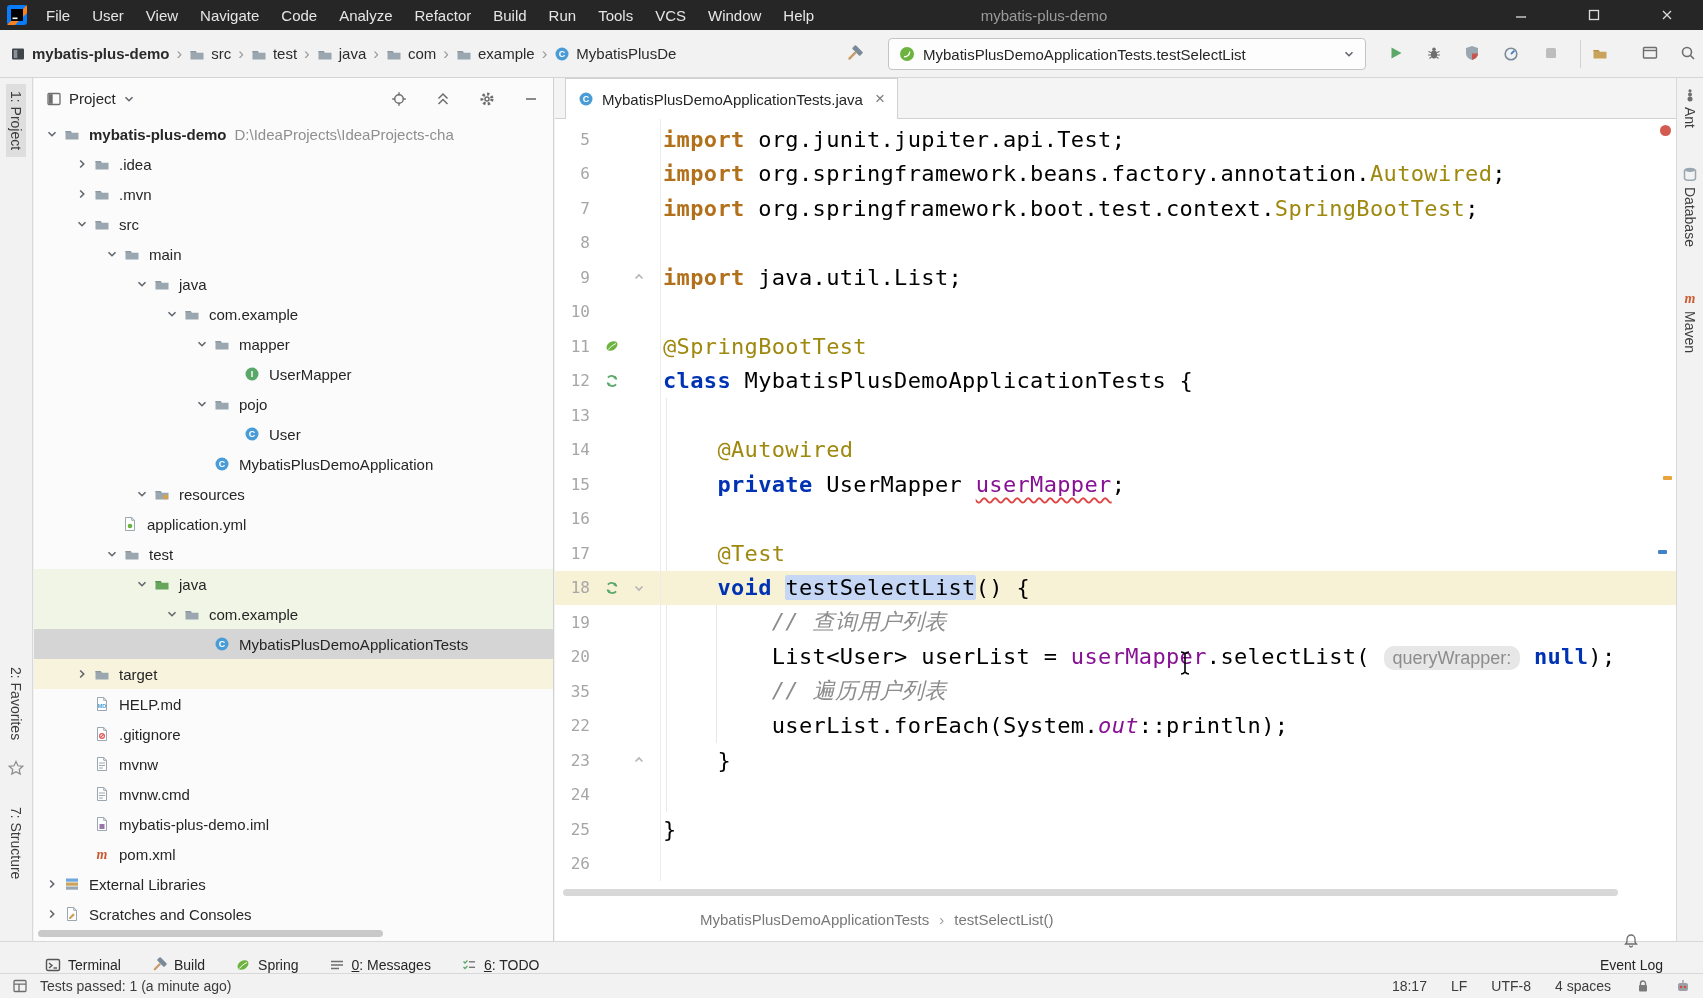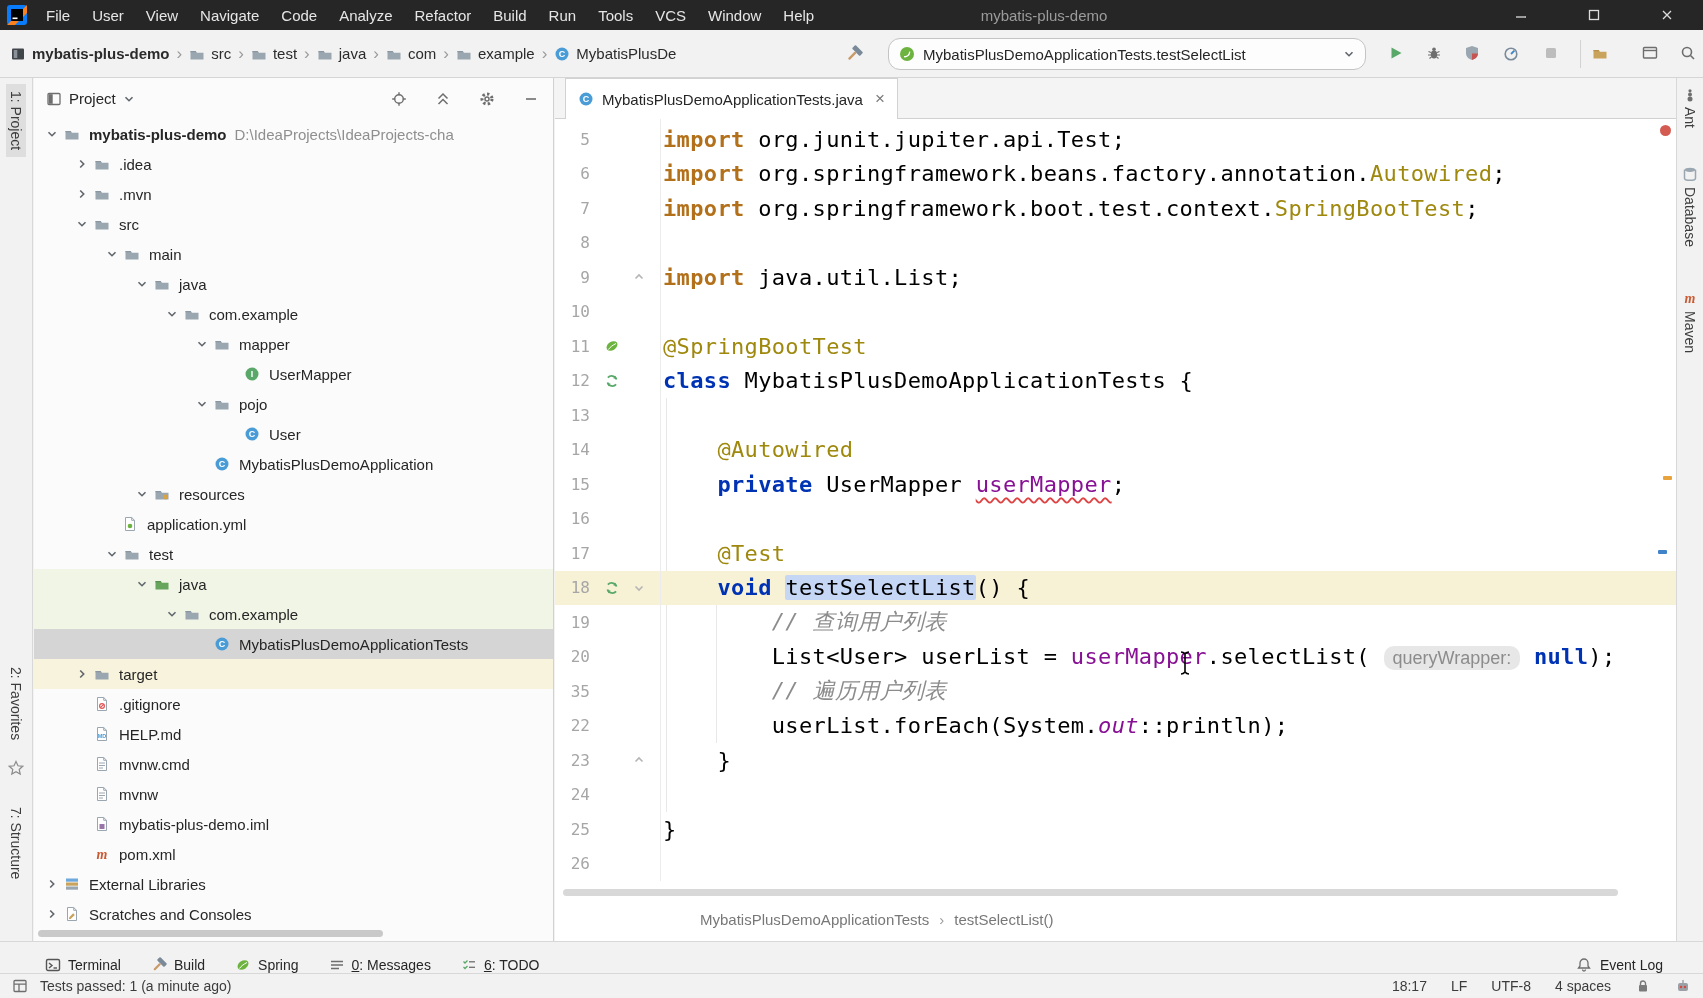--- a/index.html
+++ b/index.html
@@ -21,21 +21,21 @@
   .win-controls{position:absolute;right:0;top:0;height:30px;display:flex;}
   .win-btn{width:73px;height:30px;display:flex;align-items:center;justify-content:center;}
 
   
   .navbar{position:absolute;top:30px;left:0;right:0;height:48px;background:#f2f2f2;border-bottom:1px solid #d5d5d5;z-index:20;}
   #breadcrumbs{position:absolute;left:10px;top:0;height:47px;display:flex;align-items:center;font-size:15px;color:#2b2b2b;white-space:nowrap;}
   .bc-sep{margin:0 7px;color:#9b9b9b;font-size:17px;}
   .bc-item{display:flex;align-items:center;gap:6px;}
   .bold{font-weight:bold;}
   .nav-abs{position:absolute;top:15px;display:flex;}
-  .runcfg{position:absolute;left:888px;top:8px;width:478px;height:32px;background:#fdfdfd;border:1px solid #c4c4c4;border-radius:12px;display:flex;align-items:center;padding:0 10px;gap:8px;font-size:15px;color:#262626;white-space:nowrap;overflow:hidden;}
+  .runcfg{position:absolute;left:888px;top:8px;width:478px;height:32px;background:#fdfdfd;border:1px solid #c4c4c4;border-radius:4px;display:flex;align-items:center;padding:0 10px;gap:8px;font-size:15px;color:#262626;white-space:nowrap;overflow:hidden;}
   .runcfg .caret{margin-left:auto;display:flex;}
   .vsep{position:absolute;left:1580px;top:10px;width:1px;height:28px;background:#d2d2d2;}
 
   
   .stripe-left{position:absolute;left:0;top:78px;width:33px;bottom:57px;background:#f2f2f2;border-right:1px solid #d8d8d8;z-index:10;}
   .stripe-right{position:absolute;right:0;top:78px;width:27px;bottom:57px;background:#f2f2f2;border-left:1px solid #d8d8d8;z-index:10;}
   .vtab{position:absolute;left:50%;transform:translateX(-50%);writing-mode:vertical-rl;font-size:14px;color:#3c3c3c;white-space:nowrap;padding:7px 2px;}
   .vtab.active{background:#dedede;}
   .stripe-star{position:absolute;left:50%;transform:translateX(-50%);display:flex;}
   .rtab{position:absolute;left:0;right:0;display:flex;flex-direction:column;align-items:center;gap:5px;font-size:14px;color:#3c3c3c;}
@@ -87,21 +87,21 @@
   .seg-hint{background:#e7e7e7;color:#8c8c8c;border-radius:10px;padding:2px 9px;font-size:18px;letter-spacing:0;font-family:"Liberation Sans",sans-serif;}
   .hscroll{position:absolute;left:8px;top:811px;width:1055px;height:7px;border-radius:4px;background:#d8d8d8;}
   .ed-breadcrumbs{position:absolute;left:0;right:0;top:820px;height:43px;display:flex;align-items:center;padding-left:145px;gap:10px;font-size:15px;color:#787878;background:#fff;}
   .bc-sep2{color:#9b9b9b;}
   .mouse-cursor{position:absolute;left:623px;top:572px;z-index:15;display:flex;}
 
   
   .toolbar-bottom{position:absolute;left:0;right:0;top:941px;height:32px;background:#f2f2f2;border-top:1px solid #d8d8d8;display:flex;align-items:flex-end;padding-left:45px;gap:30px;font-size:14px;color:#262626;z-index:20;}
   .bb-item{display:flex;align-items:center;gap:7px;}
   .bb-icon{display:flex;}
-  .event-log{margin-left:auto;margin-right:40px;display:flex;align-items:center;gap:8px;}
+  .event-log{margin-left:auto;margin-right:40px;display:flex;align-items:center;gap:8px;flex-direction:column;}
   .statusbar{position:absolute;left:0;right:0;top:973px;height:25px;background:#f2f2f2;border-top:1px solid #d8d8d8;display:flex;align-items:center;font-size:14px;color:#3c3c3c;padding:0 12px;gap:12px;z-index:20;}
   .sb-right{margin-left:auto;display:flex;align-items:center;gap:24px;}
   .sicon{display:flex;}
 </style>
 </head>
 <body>
 
 <div class="app">
 
   <header class="menubar">
@@ -592,58 +592,58 @@
             </svg>
           </span>
     <span class="tlabel">target</span>
         </div>
         <div class="tree-row" style="padding-left:36px">
     <span class="chev"></span>
           <span class="ticon">
             <svg xmlns="http://www.w3.org/2000/svg" width="16" height="16" viewBox="0 0 16 16">
               <path d="M3.5 1.5h6.2l2.8 2.8v10.2H3.5z" fill="#fff" stroke="#9AA7B0"></path>
               <path d="M9.7 1.5v2.8h2.8" fill="none" stroke="#9AA7B0"></path>
+              <text x="8" y="12.2" text-anchor="middle" font-size="5.5" font-weight="bold" fill="#4A9CD6" font-family="Liberation Sans, sans-serif">MD</text>
+            </svg>
+          </span>
+    <span class="tlabel">HELP.md</span>
+        </div>
+        <div class="tree-row" style="padding-left:36px">
+    <span class="chev"></span>
+          <span class="ticon">
+            <svg xmlns="http://www.w3.org/2000/svg" width="16" height="16" viewBox="0 0 16 16">
+              <path d="M3.5 1.5h6.2l2.8 2.8v10.2H3.5z" fill="#fff" stroke="#9AA7B0"></path>
+              <path d="M9.7 1.5v2.8h2.8" fill="none" stroke="#9AA7B0"></path>
               <circle cx="8" cy="10" r="2.4" fill="none" stroke="#E05555" stroke-width="1.2"></circle>
               <path d="M6.3 11.7l3.4-3.4" stroke="#E05555" stroke-width="1.2"></path>
             </svg>
           </span>
     <span class="tlabel">.gitignore</span>
-        </div>
-        <div class="tree-row" style="padding-left:36px">
-    <span class="chev"></span>
-          <span class="ticon">
-            <svg xmlns="http://www.w3.org/2000/svg" width="16" height="16" viewBox="0 0 16 16">
-              <path d="M3.5 1.5h6.2l2.8 2.8v10.2H3.5z" fill="#fff" stroke="#9AA7B0"></path>
-              <path d="M9.7 1.5v2.8h2.8" fill="none" stroke="#9AA7B0"></path>
-              <text x="8" y="12.2" text-anchor="middle" font-size="5.5" font-weight="bold" fill="#4A9CD6" font-family="Liberation Sans, sans-serif">MD</text>
-            </svg>
-          </span>
-    <span class="tlabel">HELP.md</span>
         </div>
         <div class="tree-row" style="padding-left:36px">
     <span class="chev"></span>
           <span class="ticon">
             <svg xmlns="http://www.w3.org/2000/svg" width="16" height="16" viewBox="0 0 16 16">
               <path d="M3.5 1.5h6.2l2.8 2.8v10.2H3.5z" fill="#fff" stroke="#9AA7B0"></path>
               <path d="M9.7 1.5v2.8h2.8" fill="none" stroke="#9AA7B0"></path>
               <path d="M5 7h6M5 9.5h6M5 12h4" stroke="#9AA7B0" stroke-width="1"></path>
             </svg>
           </span>
-    <span class="tlabel">mvnw.cmd</span>
+    <span class="tlabel">mvnw</span>
         </div>
         <div class="tree-row" style="padding-left:36px">
     <span class="chev"></span>
           <span class="ticon">
             <svg xmlns="http://www.w3.org/2000/svg" width="16" height="16" viewBox="0 0 16 16">
               <path d="M3.5 1.5h6.2l2.8 2.8v10.2H3.5z" fill="#fff" stroke="#9AA7B0"></path>
               <path d="M9.7 1.5v2.8h2.8" fill="none" stroke="#9AA7B0"></path>
               <path d="M5 7h6M5 9.5h6M5 12h4" stroke="#9AA7B0" stroke-width="1"></path>
             </svg>
           </span>
-    <span class="tlabel">mvnw</span>
+    <span class="tlabel">mvnw.cmd</span>
         </div>
         <div class="tree-row" style="padding-left:36px">
     <span class="chev"></span>
           <span class="ticon">
             <svg xmlns="http://www.w3.org/2000/svg" width="16" height="16" viewBox="0 0 16 16">
               <path d="M3.5 1.5h6.2l2.8 2.8v10.2H3.5z" fill="#fff" stroke="#9AA7B0"></path>
               <path d="M9.7 1.5v2.8h2.8" fill="none" stroke="#9AA7B0"></path>
               <rect x="5.5" y="8" width="5" height="5" fill="#9876AA"></rect>
             </svg>
           </span>

